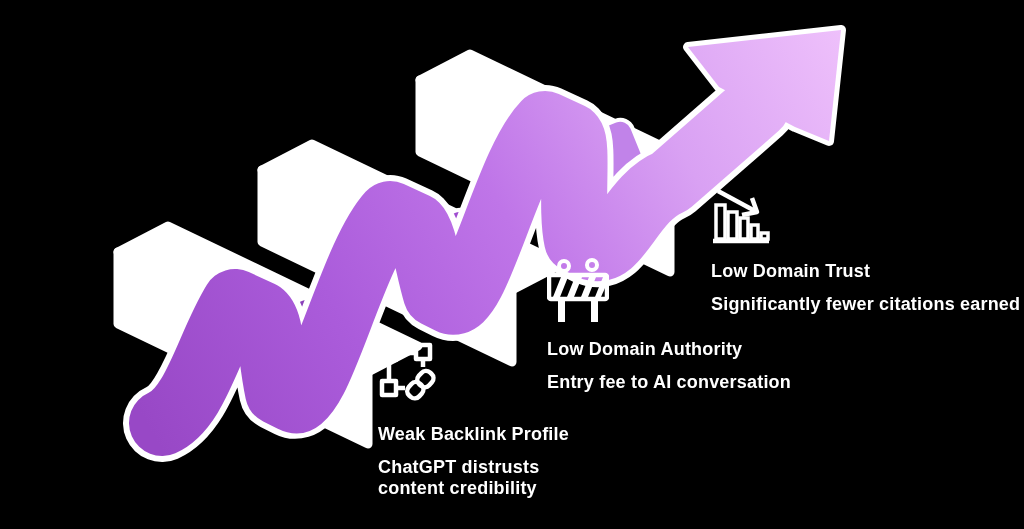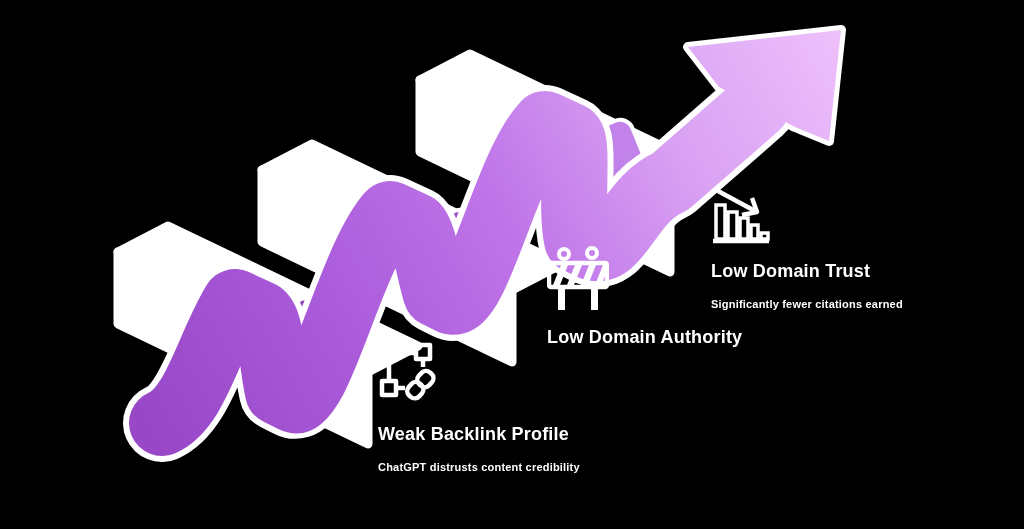--- a/index.html
+++ b/index.html
@@ -12,21 +12,21 @@
   }
   .stage{position:absolute;inset:0;}
   .ribbon-svg{position:absolute;left:0;top:0;}
   .item{position:absolute;color:#fff;}
   .item .icon{display:block;}
   .title{
     font-weight:bold;font-size:18px;line-height:26px;
     color:#fff;letter-spacing:.2px;white-space:nowrap;
   }
   .subtitle{
-    font-weight:bold;font-size:11px;line-height:21px;
+    font-weight:bold;font-size:18px;line-height:21px;
     color:#fff;letter-spacing:.2px;
   }
   .nowrap{white-space:nowrap;}
   .wrap215{max-width:218px;}
   .mt1{margin-top:17px;} .mt2{margin-top:12px;} .mt3{margin-top:10px;}
   .smt{margin-top:10px;}
 </style>
 </head>
 <body>
 
@@ -93,35 +93,36 @@
       <rect x="4" y="43" width="14" height="14"></rect>
       <g transform="translate(42 47) rotate(42)">
         <rect x="-7" y="-16" width="14" height="16" rx="6"></rect>
         <rect x="-7" y="-1" width="14" height="16" rx="6"></rect>
       </g>
     </svg>
     <div class="title mt1">Weak Backlink Profile</div>
     <div class="subtitle smt wrap215">ChatGPT distrusts content credibility</div>
   </div>
 
-  <div class="item" style="left:547px;top:244px;">
+  <div class="item" style="left:547px;top:256px;">
     <svg class="icon" width="62" height="68" viewBox="0 0 62 68">
       <circle cx="17" cy="10" r="5" fill="none" stroke="#ffffff" stroke-width="4"></circle>
       <circle cx="45" cy="9" r="5" fill="none" stroke="#ffffff" stroke-width="4"></circle>
       <rect x="2" y="19" width="58" height="24" rx="2" fill="none" stroke="#ffffff" stroke-width="4.5"></rect>
       <g fill="#ffffff">
         <polygon points="6,41 14,21 21,21 13,41"></polygon>
         <polygon points="20,41 28,21 35,21 27,41"></polygon>
         <polygon points="34,41 42,21 49,21 41,41"></polygon>
         <polygon points="48,41 56,21 58,21 58,32 54,41"></polygon>
       </g>
       <rect x="11" y="43" width="7" height="23" fill="#ffffff"></rect>
       <rect x="44" y="43" width="7" height="23" fill="#ffffff"></rect>
     </svg>
     <div class="title mt2">Low Domain Authority</div>
+    <div class="subtitle smt nowrap">Entry fee to AI conversation</div>
   </div>
 
   <div class="item" style="left:711px;top:188px;">
     <svg class="icon" width="64" height="60" viewBox="0 0 64 60" fill="none" stroke="#ffffff">
       <path d="M2,53 H58" stroke-width="4.5"></path>
       <rect x="5" y="17" width="9" height="34" stroke-width="3.5"></rect>
       <rect x="17" y="24" width="9" height="27" stroke-width="3.5"></rect>
       <rect x="29" y="30" width="8" height="21" stroke-width="3.5"></rect>
       <rect x="40" y="37" width="7" height="14" stroke-width="3.5"></rect>
       <rect x="50" y="45" width="7" height="6" stroke-width="3.5"></rect>

